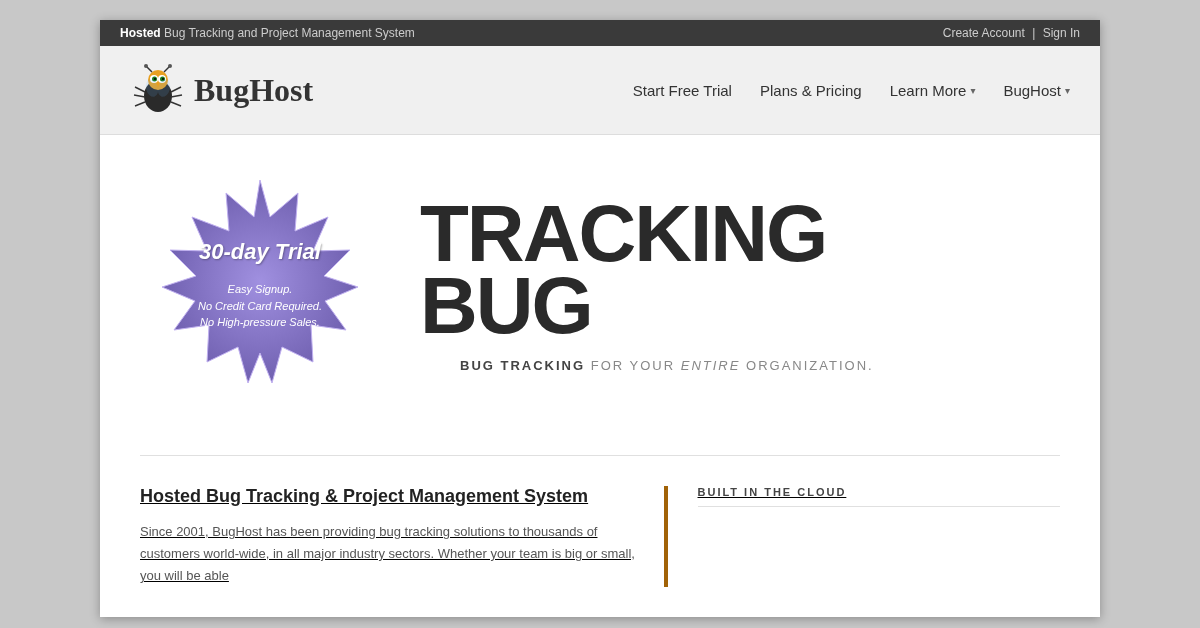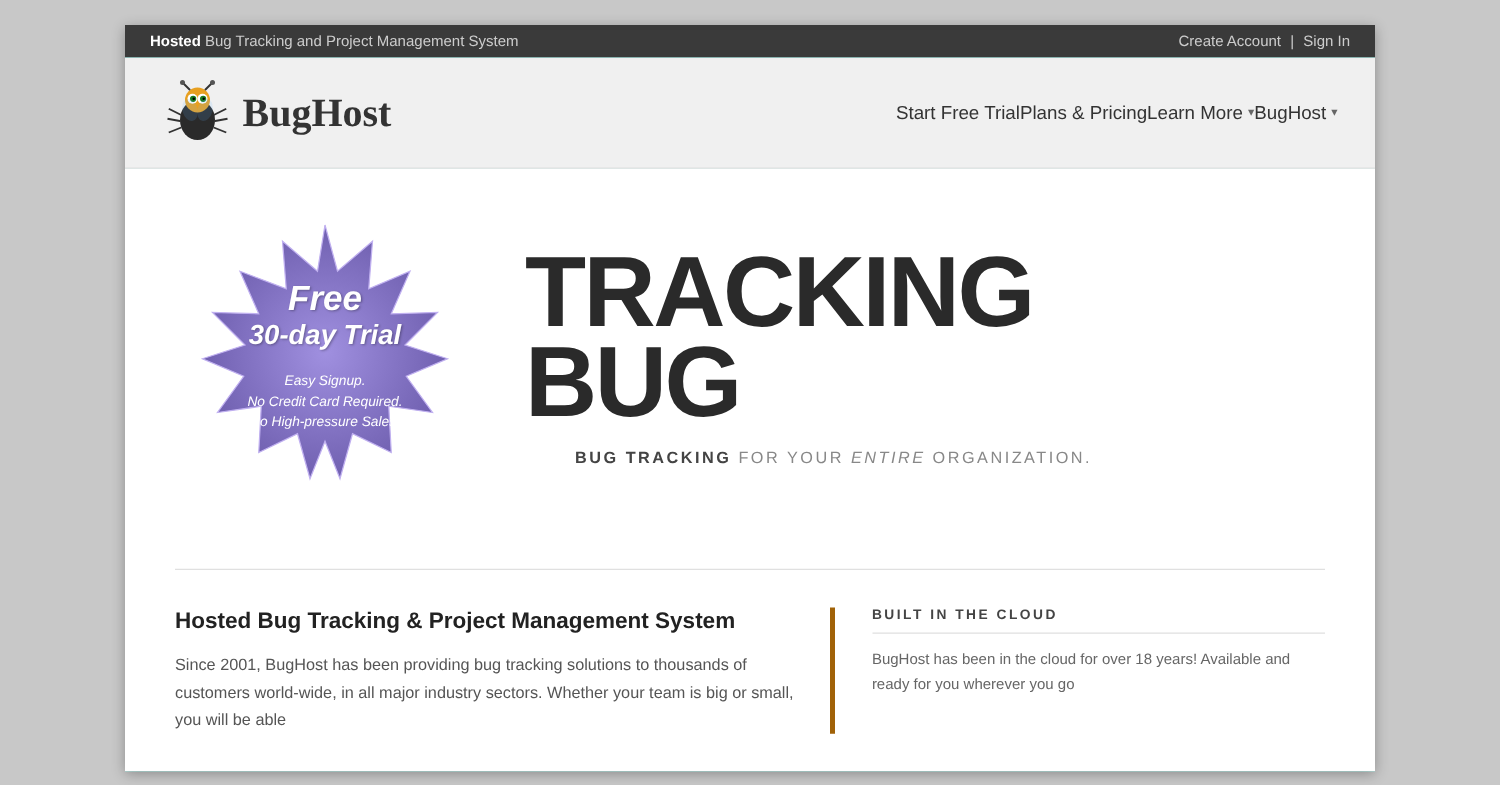--- a/index.html
+++ b/index.html
@@ -58,20 +58,21 @@
     }
     .logo-text {
       font-size: 32px;
       font-weight: bold;
       color: #333;
       font-family: Georgia, serif;
     }
     .nav {
       display: flex;
       align-items: center;
+      gap: 28px;
     }
     .nav-item {
       font-size: 15px;
       color: #333;
       text-decoration: none;
       cursor: pointer;
       display: flex;
       align-items: center;
       gap: 4px;
     }
@@ -178,20 +179,21 @@
     .divider {
       border: none;
       border-top: 1px solid #e0e0e0;
       margin: 0 0 30px 0;
     }
 
     
     .lower-section {
       display: flex;
       gap: 16px;
+      text-decoration: underline;
     }
     .lower-left {
       flex: 1.4;
     }
     .lower-right {
       flex: 1;
       border-left: 4px solid #a16207;
       padding-left: 30px;
     }
     .lower-left h2 {
@@ -294,21 +296,20 @@
           <svg viewBox="0 0 220 220" xmlns="http://www.w3.org/2000/svg">
             <defs>
               <radialGradient id="starGrad" cx="50%" cy="50%" r="50%">
                 <stop offset="0%" stop-color="#a090e0"></stop>
                 <stop offset="100%" stop-color="#7060b0"></stop>
               </radialGradient>
             </defs>
             <polygon points="110,5 120,42 148,18 145,56 178,42 163,76 200,75 174,101 208,112 175,126 196,155 161,150 163,187 132,172 122,208 110,178 98,208 88,172 57,187 59,150 24,155 45,126 12,112 46,101 20,75 57,76 42,42 79,56 76,18 104,42 110,5" fill="url(#starGrad)" stroke="#c0b0f0" stroke-width="1"></polygon>
           </svg>
           <div class="starburst-text">
-            <span class="free">Free</span>
             <span class="trial">30-day Trial</span>
             <div class="details">
               <span>Easy Signup.</span><br>
               <span>No Credit Card Required.</span><br>
               <span>No High-pressure Sales.</span>
             </div>
           </div>
         </div>
       </div>
 
@@ -327,18 +328,17 @@
 
     <hr class="divider">
 
     <div class="lower-section">
       <div class="lower-left">
         <h2>Hosted Bug Tracking &amp; Project Management System</h2>
         <p>Since 2001, BugHost has been providing bug tracking solutions to thousands of customers world-wide, in all major industry sectors. Whether your team is big or small, you will be able</p>
       </div>
       <div class="lower-right">
         <h3>BUILT IN THE CLOUD</h3>
-        <p>BugHost has been in the cloud for over 18 years! Available and ready for you wherever you go</p>
       </div>
     </div>
 
   </div>
 </div>
 
 </body></html>

